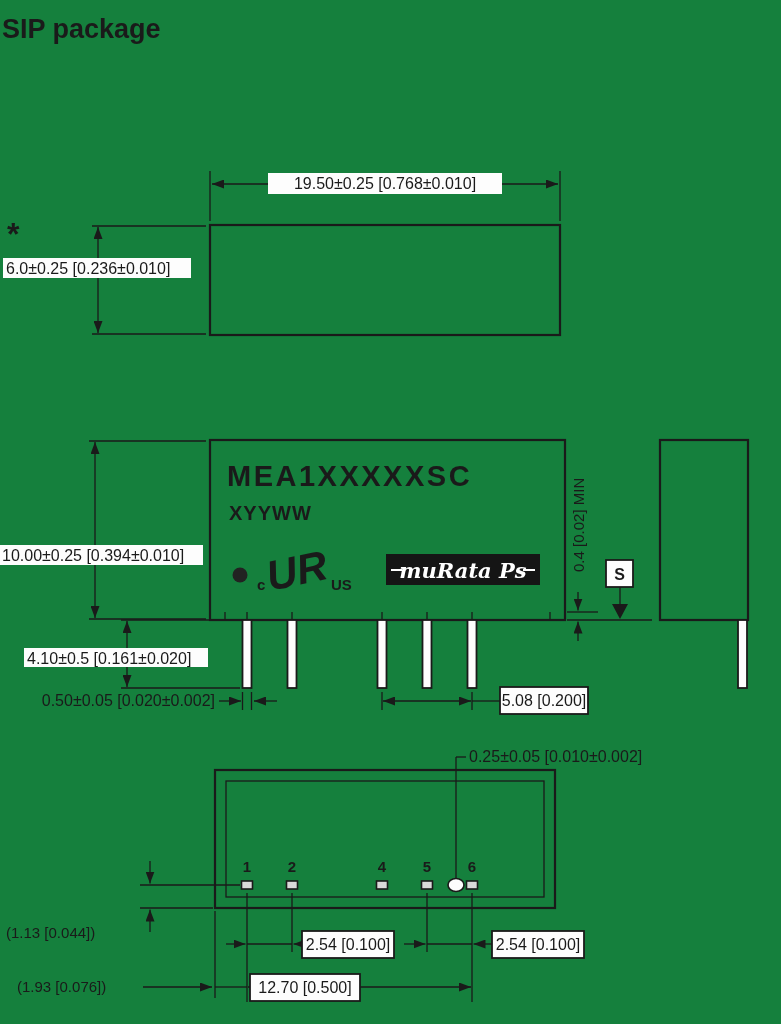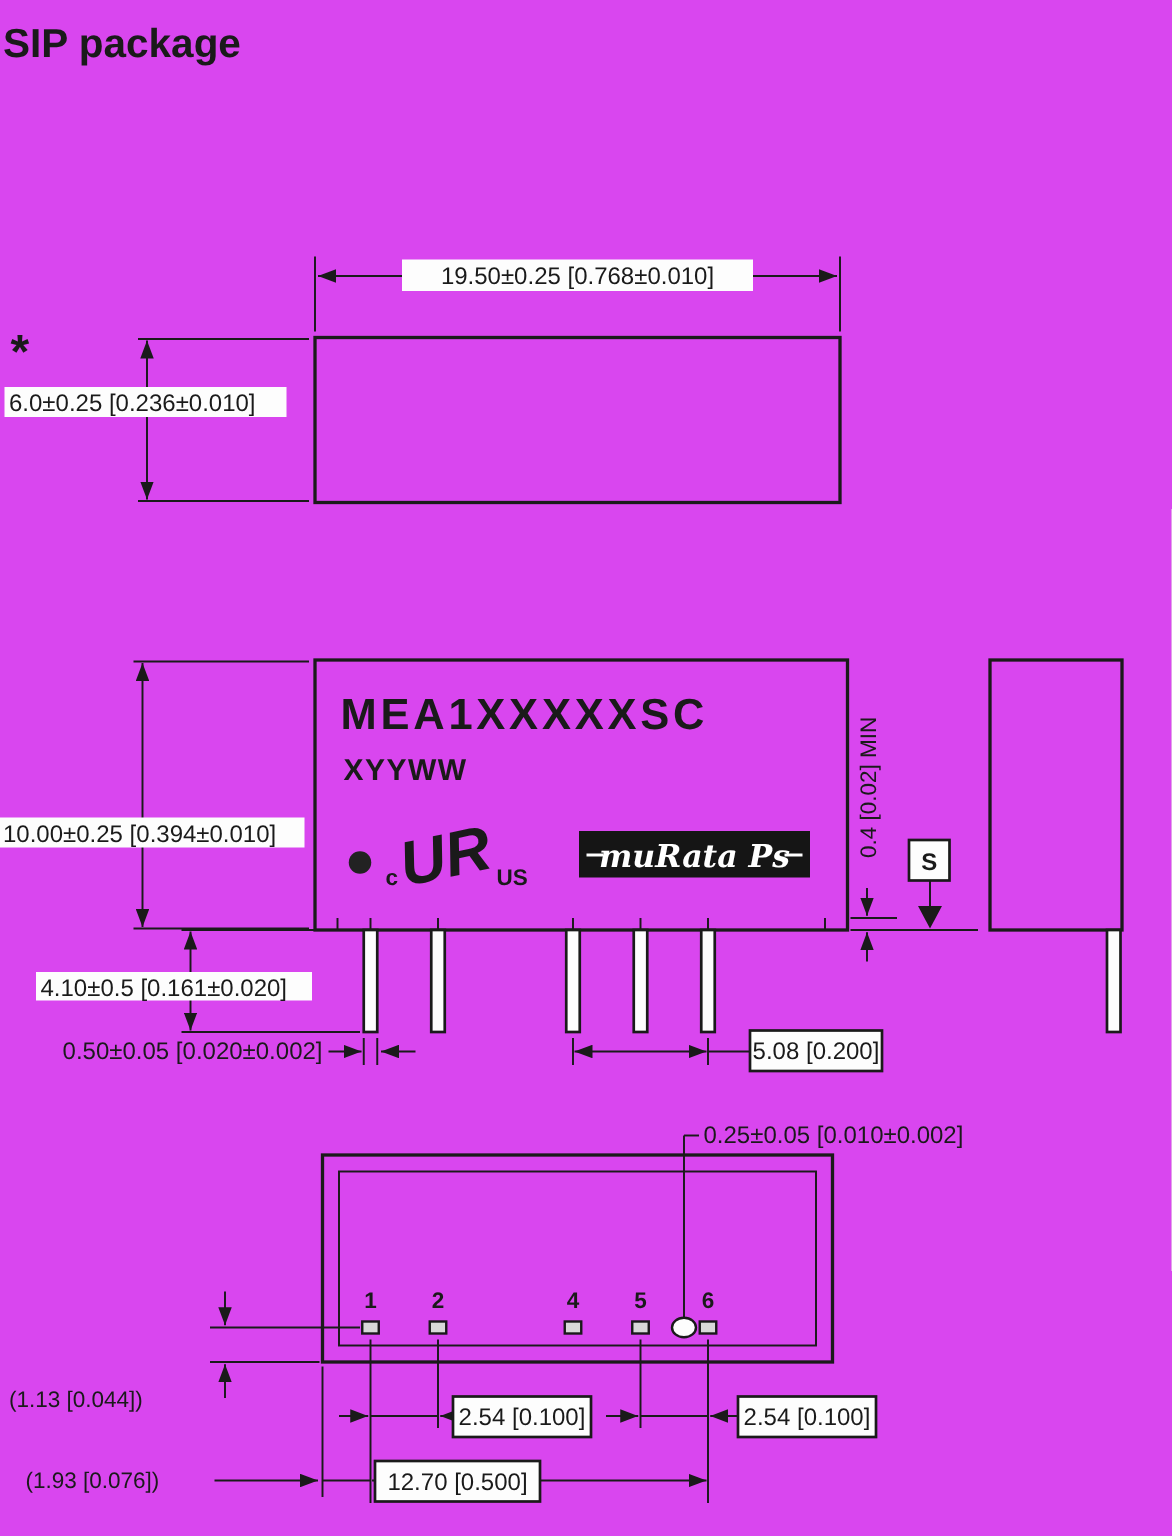--- a/index.html
+++ b/index.html
@@ -1,19 +1,19 @@
 <!DOCTYPE html>
 <html><head>
 <meta charset="utf-8">
 <style>
   html,body { margin:0; padding:0; background:#e8e8e8; }
   .page {
     position:relative;
     width:781px; height:1024px;
-    background:#d946ef;
+    background:#15803d;
     font-family:"Liberation Sans", sans-serif;
     overflow:hidden;
   }
   svg { display:block; }
   svg text { fill:#1a1a1a; font-family:"Liberation Sans", sans-serif; }
   .outline { fill:none; stroke:#1a1a1a; stroke-width:2.2; }
   .thin    { fill:none; stroke:#1a1a1a; stroke-width:1.3; }
   .dimline { fill:none; stroke:#1a1a1a; stroke-width:1.3; }
   .whitebg { fill:#fdfdfd; stroke:none; }
   .dimtxt  { font-size:16px; }

